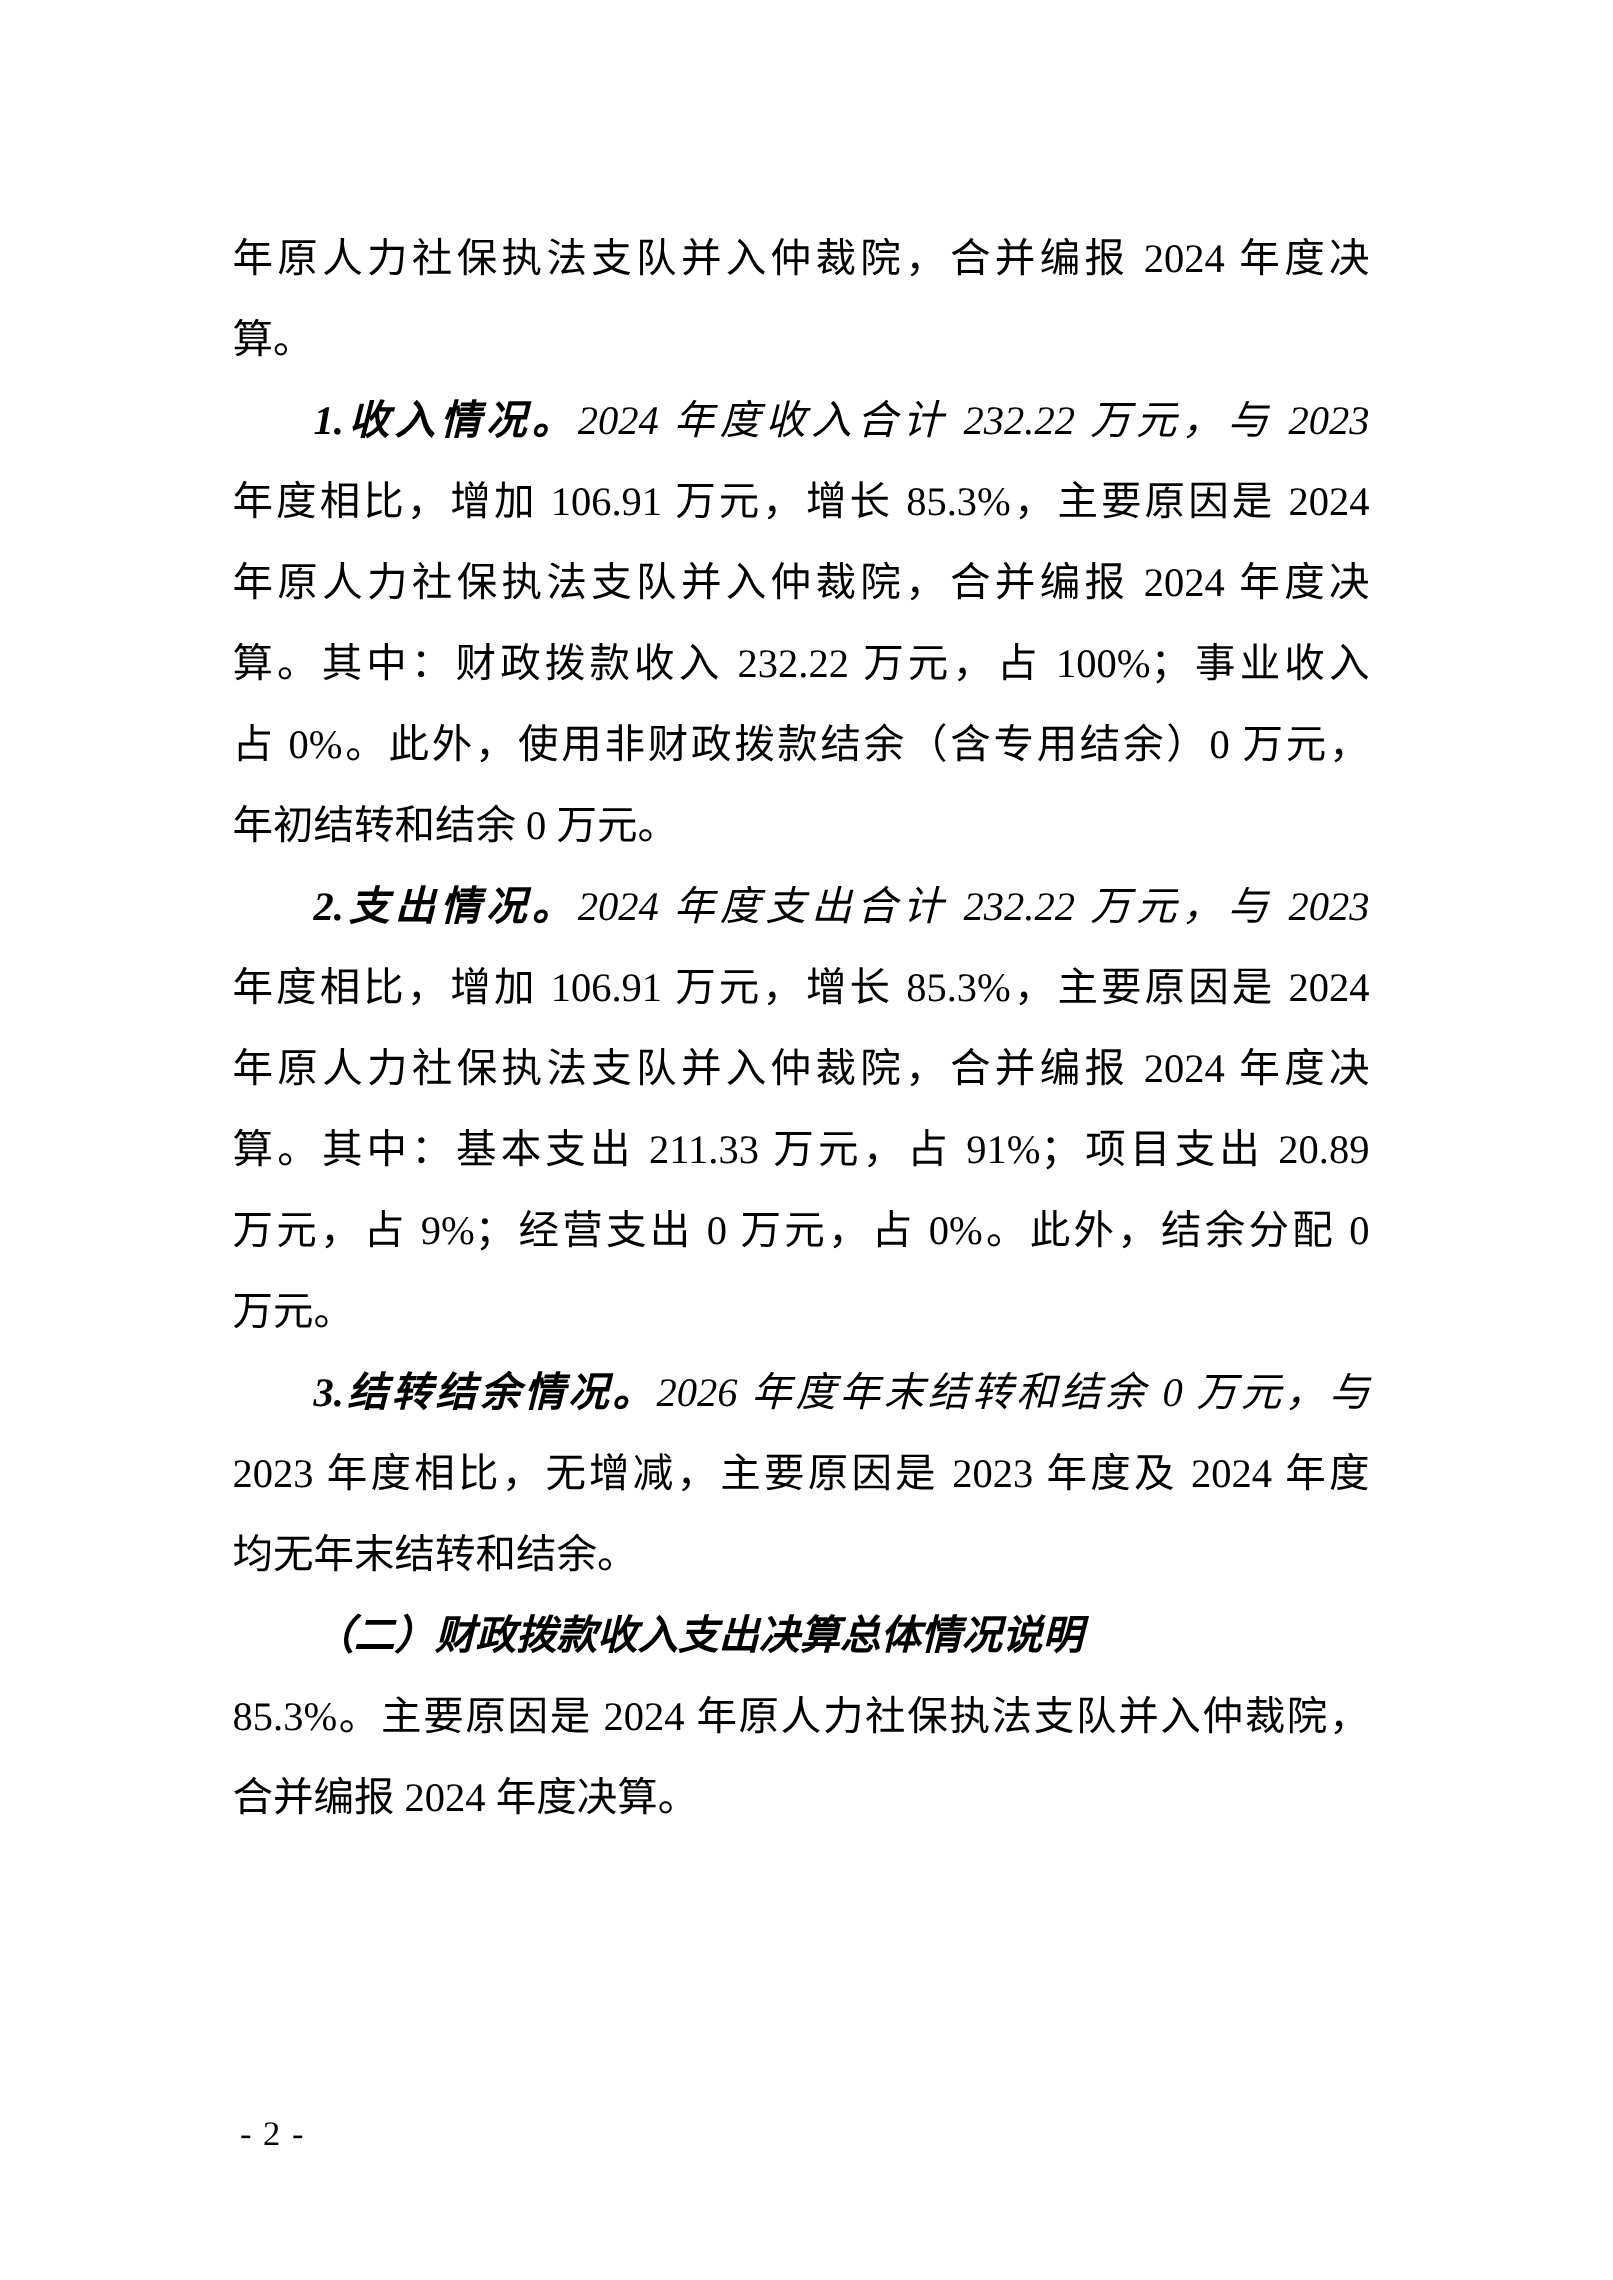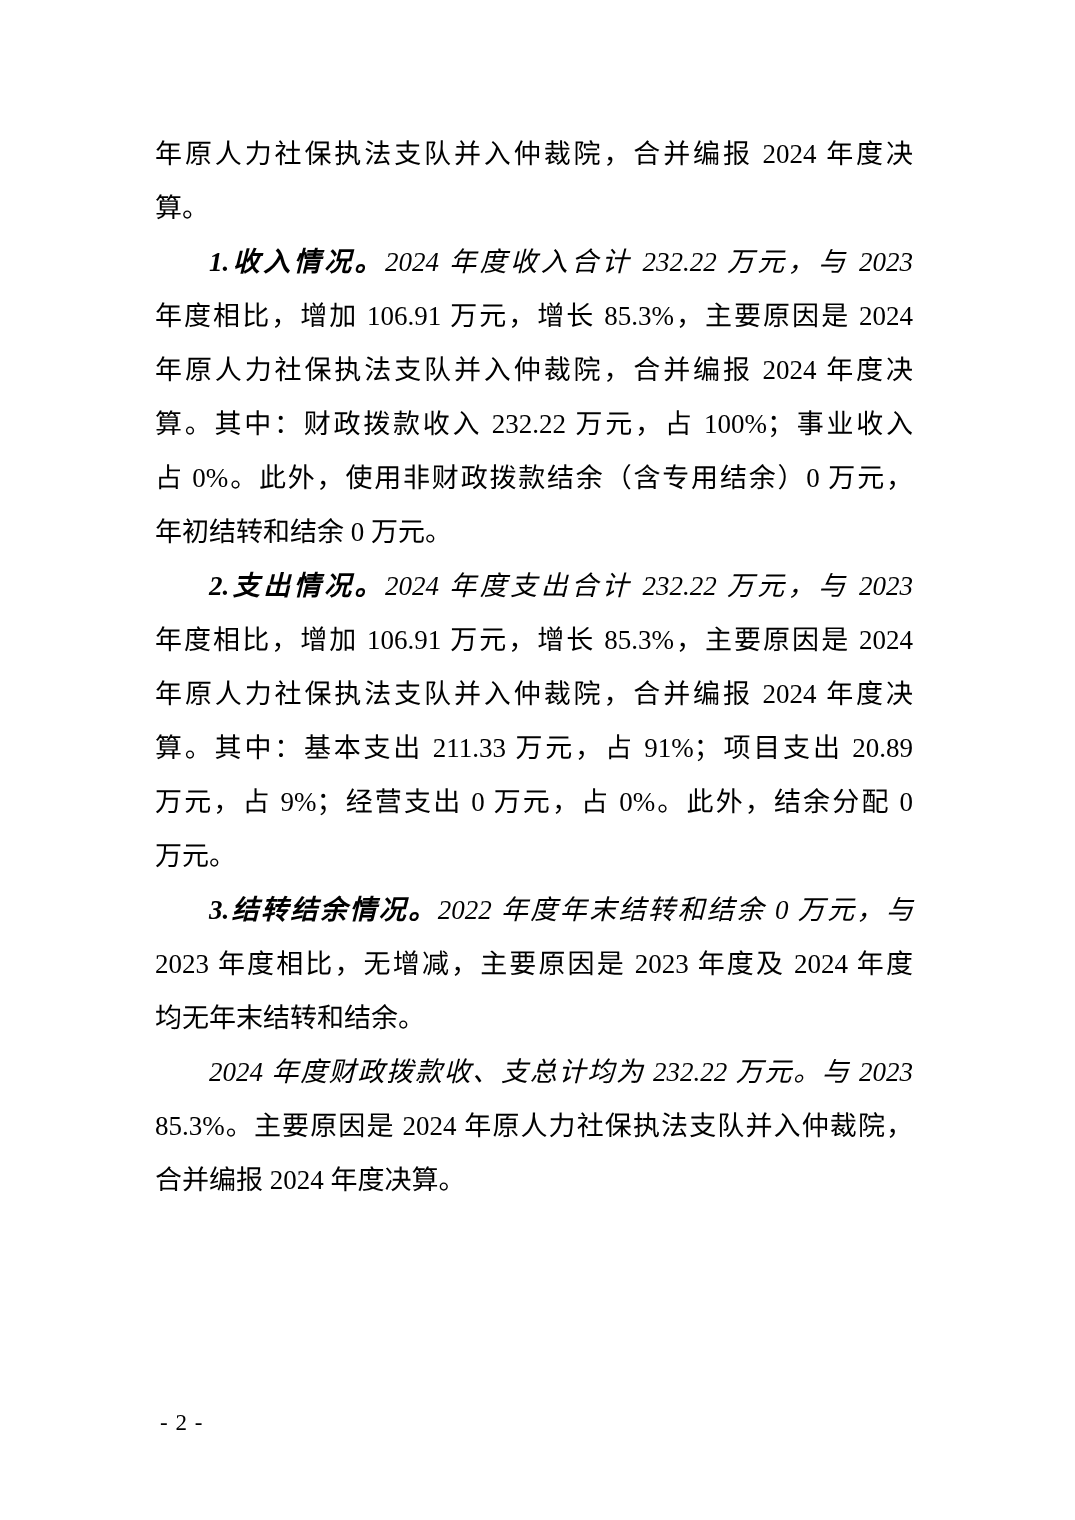--- a/index.html
+++ b/index.html
@@ -12,21 +12,21 @@
     width: 1075px;
     height: 1520px;
     background: #ffffff;
     overflow: hidden;
     font-family: "Liberation Serif", "DejaVu Serif", serif;
     color: #000000;
   }
   .content {
     position: absolute;
     left: 155px;
-    top: 127px;
+    top: 145px;
     width: 758px;
   }
   .ln {
     margin: 0;
     padding: 0;
     font-size: 27px;
     line-height: 54px;
     height: 54px;
     white-space: normal;
     text-align: left;
@@ -64,21 +64,21 @@
     <p class="ln j"><span class="b"></span><span>年原人力社保执法支队并入仲裁院，合并编报 2024 年度决</span></p>
     <p class="ln j"><span class="b"></span><span>算。其中：财政拨款收入 232.22 万元，占 100%；事业收入</span></p>
     <p class="ln j"><span class="b"></span><span>占 0%。此外，使用非财政拨款结余（含专用结余）0 万元，</span></p>
     <p class="ln"><span class="b"></span><span>年初结转和结余 0 万元。</span></p>
     <p class="ln j ind"><span class="b">2.支出情况。</span><span>2024 年度支出合计 232.22 万元，与 2023</span></p>
     <p class="ln j"><span class="b"></span><span>年度相比，增加 106.91 万元，增长 85.3%，主要原因是 2024</span></p>
     <p class="ln j"><span class="b"></span><span>年原人力社保执法支队并入仲裁院，合并编报 2024 年度决</span></p>
     <p class="ln j"><span class="b"></span><span>算。其中：基本支出 211.33 万元，占 91%；项目支出 20.89</span></p>
     <p class="ln j"><span class="b"></span><span>万元，占 9%；经营支出 0 万元，占 0%。此外，结余分配 0</span></p>
     <p class="ln"><span class="b"></span><span>万元。</span></p>
-    <p class="ln j ind"><span class="b">3.结转结余情况。</span><span>2022 年度年末结转和结余 0 万元，与</span></p>
+    <p class="ln j ind"><span class="b">3.结转结余情况。</span><span>2026 年度年末结转和结余 0 万元，与</span></p>
     <p class="ln j"><span class="b"></span><span>2023 年度相比，无增减，主要原因是 2023 年度及 2024 年度</span></p>
     <p class="ln"><span class="b"></span><span>均无年末结转和结余。</span></p>
-    <p class="ln j ind"><span class="b"></span><span>2024 年度财政拨款收、支总计均为 232.22 万元。与 2023</span></p>
+    <p class="ln ind"><span class="b">（二）财政拨款收入支出决算总体情况说明</span><span></span></p>
     <p class="ln j"><span class="b"></span><span>85.3%。主要原因是 2024 年原人力社保执法支队并入仲裁院，</span></p>
     <p class="ln"><span class="b"></span><span>合并编报 2024 年度决算。</span></p>
   </div>
   <div class="footer">- 2 -</div>
 </div>
 
 </body></html>

